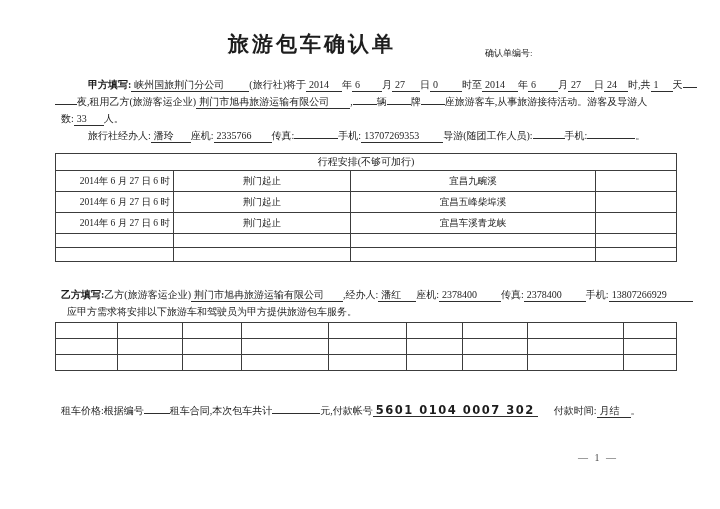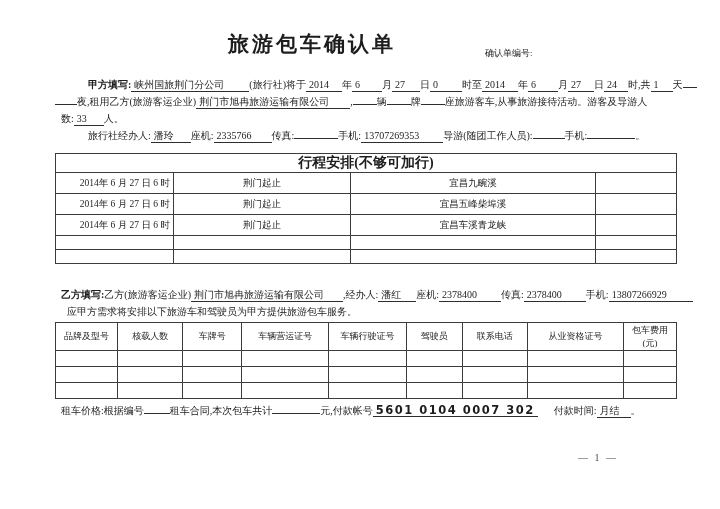--- a/index.html
+++ b/index.html
@@ -29,21 +29,21 @@
   .blank{display:inline-block;border-bottom:1px solid #2e2e2e;height:11px;vertical-align:baseline;}
   .sp{display:inline-block;height:1px;}
   .acct{
     font-family:"DejaVu Sans","Liberation Sans",sans-serif;font-weight:bold;
     font-size:11.5px;letter-spacing:1.5px;min-width:148px;
   }
   table.tbl{border-collapse:collapse;table-layout:fixed;width:622px;position:absolute;left:55px;}
   table.itinerary{top:153px;}
   table.vehicle{top:322px;}
   .tbl td{border:1px solid #3c3c3c;text-align:center;padding:0 3px;overflow:hidden;font-size:9.5px;}
-  .itinerary tr.ttl td{font-weight:bold;height:16px;font-size:14px;}
+  .itinerary tr.ttl td{font-weight:normal;height:16px;font-size:10px;}
   .itinerary tr.hdr td{height:30px;font-size:9px;line-height:11px;}
   .itinerary tr.hdr td.dest{text-align:left;}
   .itinerary tr.drow td{height:20px;}
   .itinerary tr.erow td{height:13px;}
   .itinerary td.c0{text-align:right;padding-left:3px;}
   .pre{white-space:pre-line;}
   .vehicle tr.hdr td{height:27px;font-size:9px;}
   .vehicle tr.drow td{height:15px;}
   .price{top:402px;}
   .sign{top:421px;}
@@ -119,31 +119,20 @@
         <col style="width:10.5%">
         <col style="width:9.5%">
       <col style="width:14%">
         <col style="width:12.5%">
         <col style="width:9%">
       <col style="width:10.5%">
         <col style="width:15.5%">
         <col style="width:8.5%">
     </colgroup>
     <tbody>
-        <tr class="hdr">
-      <td>品牌及型号</td>
-      <td>核载人数</td>
-      <td>车牌号</td>
-      <td>车辆营运证号</td>
-      <td>车辆行驶证号</td>
-      <td>驾驶员</td>
-      <td>联系电话</td>
-      <td>从业资格证号</td>
-      <td>包车费用(元)</td>
-    </tr>
     <tr class="drow">
       <td></td>
           <td></td>
       <td></td>
           <td></td>
       <td></td>
           <td></td>
       <td></td>
           <td></td>
       <td></td>

